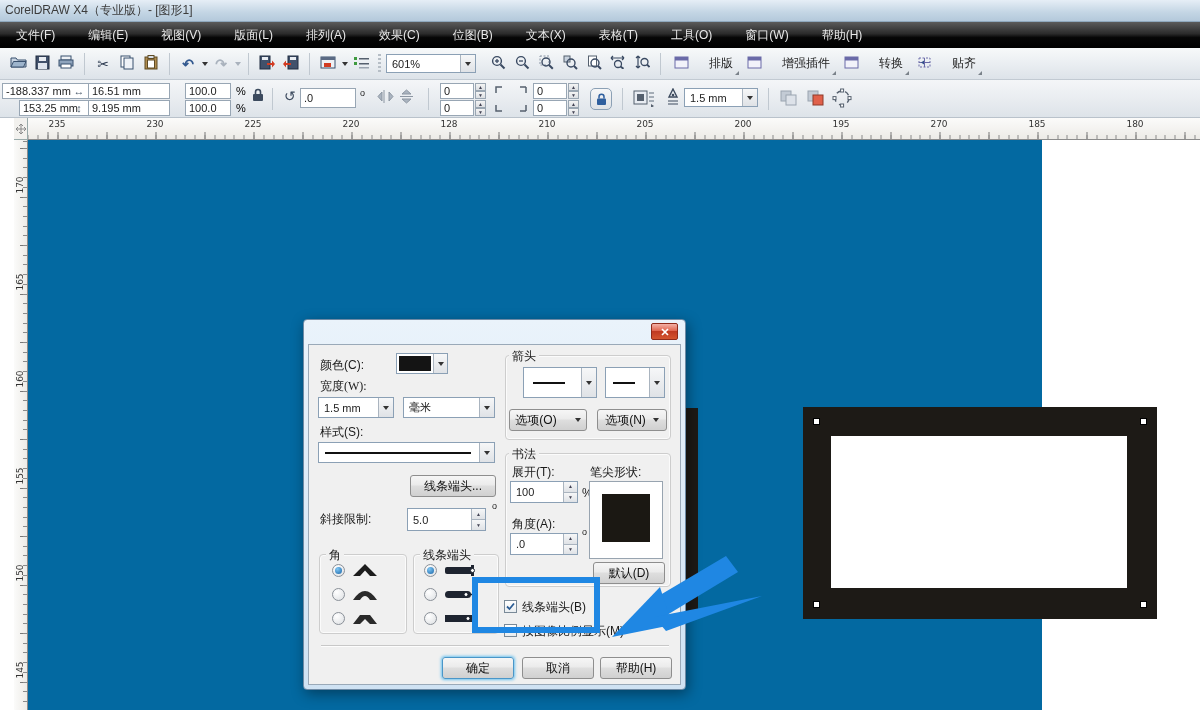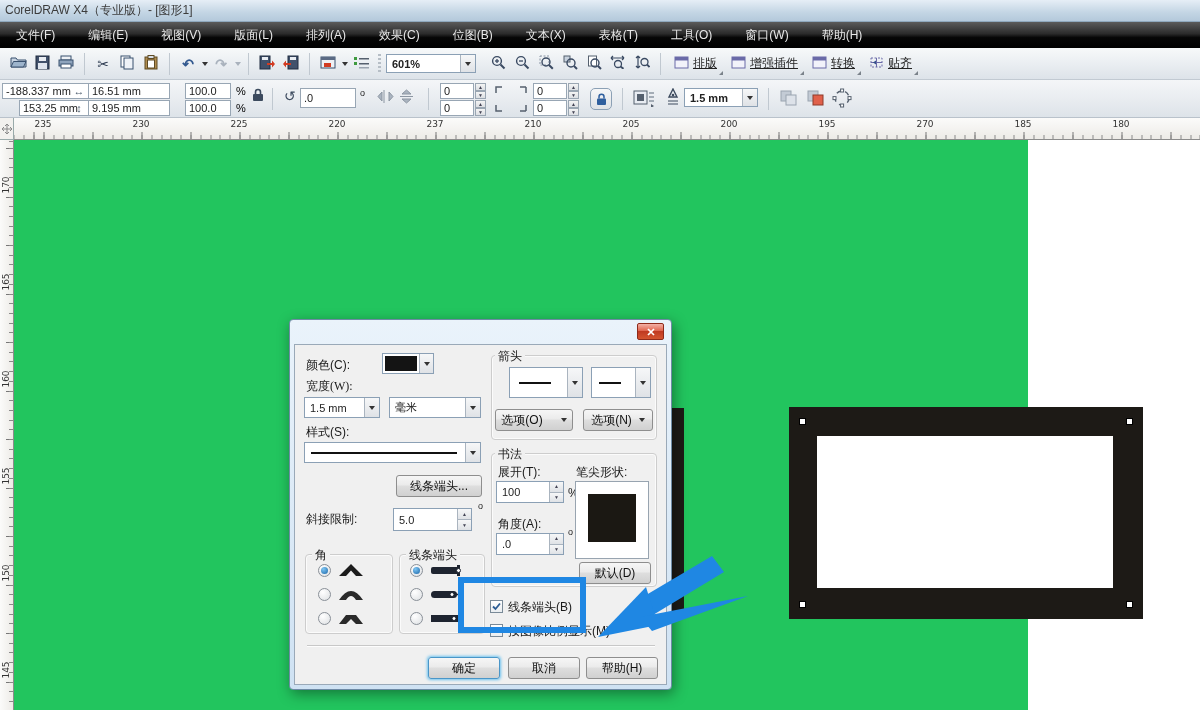--- a/index.html
+++ b/index.html
@@ -20,43 +20,43 @@
   
   #toolbar { position:absolute; left:0; top:48px; width:1200px; height:32px;
     background:linear-gradient(#f7f9fa,#e9edf1 55%,#dde3e9); border-bottom:1px solid #c2cad2;
     display:flex; align-items:center; padding-left:6px; }
   .tb-btn { width:24px; height:24px; display:flex; align-items:center; justify-content:center; border-radius:2px; }
   .tb-dd { width:9px; height:24px; display:flex; align-items:center; justify-content:center; }
   .sep { width:1px; height:22px; background:#c0c8d0; margin:0 6px; }
   .grip { width:3px; height:20px; margin:0 5px;
     background:repeating-linear-gradient(to bottom,#b6bec6 0 2px,transparent 2px 4px); }
   .combo { position:relative; background:#fff; border:1px solid #8ba0b5; height:19px;
-    display:flex; align-items:center; padding:0 18px 0 5px; font-size:11px; color:#222;font-weight:bold; }
+    display:flex; align-items:center; padding:0 18px 0 5px; font-size:11px; color:#222; }
   .combo .dd { position:absolute; right:0; top:0; bottom:0; width:15px;
     background:linear-gradient(#f6f7f8,#dfe2e6); border-left:1px solid #aab4bf;
     display:flex; align-items:center; justify-content:center; }
   .tri { width:0; height:0; border-left:3.5px solid transparent; border-right:3.5px solid transparent; border-top:4px solid #333; }
-  .tb-textbtn { display:flex; align-items:center; gap:4px; padding:3px 7px; font-size:12px; color:#222; position:relative;text-decoration:underline; }
+  .tb-textbtn { display:flex; align-items:center; gap:20px; padding:3px 7px; font-size:12px; color:#222; position:relative; }
   .tb-textbtn .flyout { position:absolute; right:1px; bottom:0; width:0; height:0;
     border-left:4px solid transparent; border-bottom:4px solid #7a828a; }
   .glyph { font-size:14px; line-height:1; }
 
   
   #propbar { position:absolute; left:0; top:80px; width:1200px; height:38px;
     background:linear-gradient(#f4f6f8,#e7ebef 60%,#dde3e9); border-bottom:1px solid #b9c2cb; font-size:11px; }
   #propbar .abs { position:absolute; }
   .pb-field { background:#fff; border:1px solid #98a6b4; height:16px; display:flex; align-items:center; padding-left:3px; color:#222; }
   .pb-ico { color:#4a5a6c; display:flex; align-items:center; justify-content:center; }
   .pb-sep { position:absolute; top:8px; width:1px; height:22px; background:#c0c8d0; }
   .spin-mini { position:absolute; display:flex; flex-direction:column; width:11px; height:16px; }
   .spin-mini span { flex:1; background:linear-gradient(#f4f4f4,#dcdfe3); border:1px solid #9aa6b2;
     display:flex; align-items:center; justify-content:center; font-size:5px; color:#445; line-height:1; }
 
   
-  #workspace { position:absolute; left:0; top:118px; width:1028px; height:592px; background:#22c55e; }
+  #workspace { position:absolute; left:14px; top:118px; width:1028px; height:592px; background:#0369a1; }
   #ruler-corner { position:absolute; left:0; top:0; width:14px; height:22px;
     background:#f2f1ee; border-right:1px solid #9aa; border-bottom:1px solid #9aa;
     display:flex; align-items:center; justify-content:center; }
   #hruler { position:absolute; left:14px; top:0; width:1186px; height:22px;
     background:linear-gradient(#fbfbfa,#edebe7); border-bottom:1px solid #8c8c8c; }
   .hr-num { position:absolute; top:1px; transform:translateX(-50%); font-size:9px; color:#333;
     font-family:"DejaVu Sans",sans-serif; }
   .hticks-s { position:absolute; bottom:0; left:0; right:0; height:4px;
     background:repeating-linear-gradient(to right,#8a8a8a 0 1px,transparent 1px 9.8px); background-position:29.5px 0; }
   .hticks-m { position:absolute; bottom:0; left:0; right:0; height:7px;
@@ -441,21 +441,21 @@
     <svg width="10" height="10">
         <path d="M5 0 v10 M0 5 h10 M5 0 l-2 2 M5 0 l2 2 M0 5 l2-2 M0 5 l2 2 M10 5 l-2-2 M10 5 l-2 2 M5 10 l-2-2 M5 10 l2-2" stroke="#8a8a8a" fill="none"></path>
       </svg>
   </div>
 
   <div id="hruler">
     <span class="hr-num" style="left:29px">235</span>
     <span class="hr-num" style="left:127px">230</span>
     <span class="hr-num" style="left:225px">225</span>
     <span class="hr-num" style="left:323px">220</span>
-    <span class="hr-num" style="left:421px">237</span>
+    <span class="hr-num" style="left:421px">128</span>
     <span class="hr-num" style="left:519px">210</span>
     <span class="hr-num" style="left:617px">205</span>
     <span class="hr-num" style="left:715px">200</span>
     <span class="hr-num" style="left:813px">195</span>
     <span class="hr-num" style="left:911px">270</span>
     <span class="hr-num" style="left:1009px">185</span>
     <span class="hr-num" style="left:1107px">180</span>
     <div class="hticks-m"></div>
     <div class="hticks-s"></div>
   </div>

